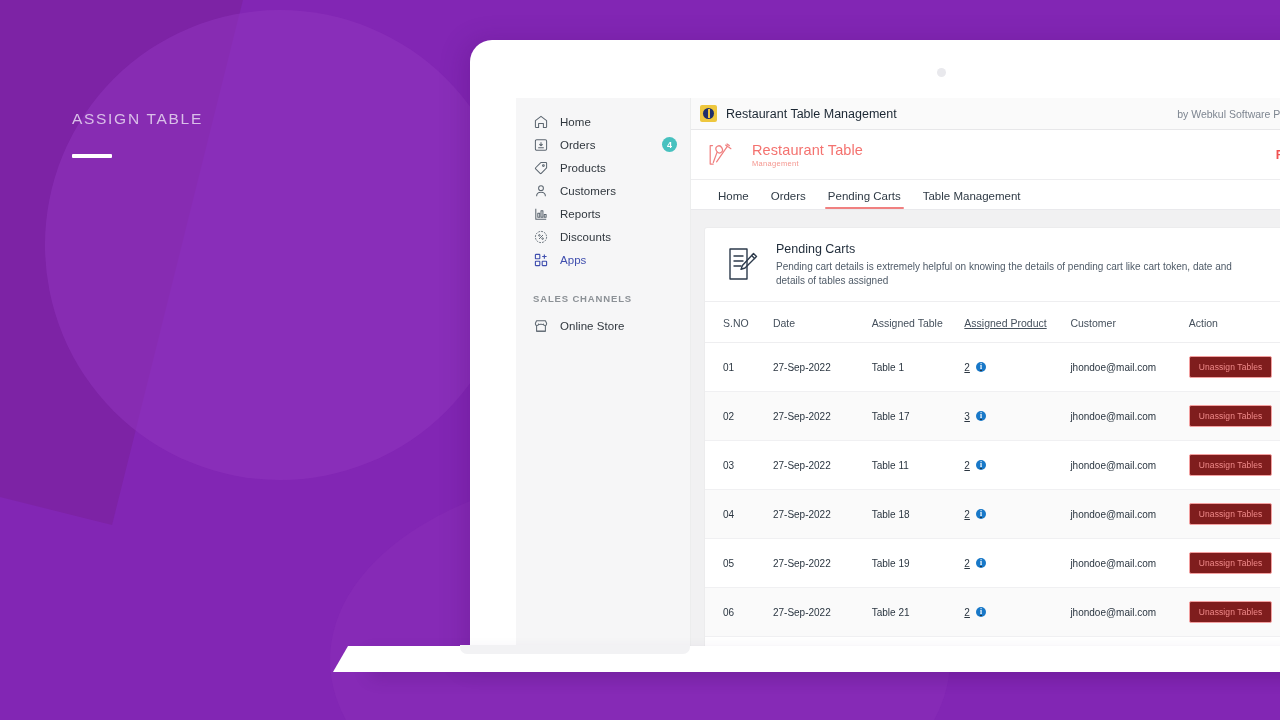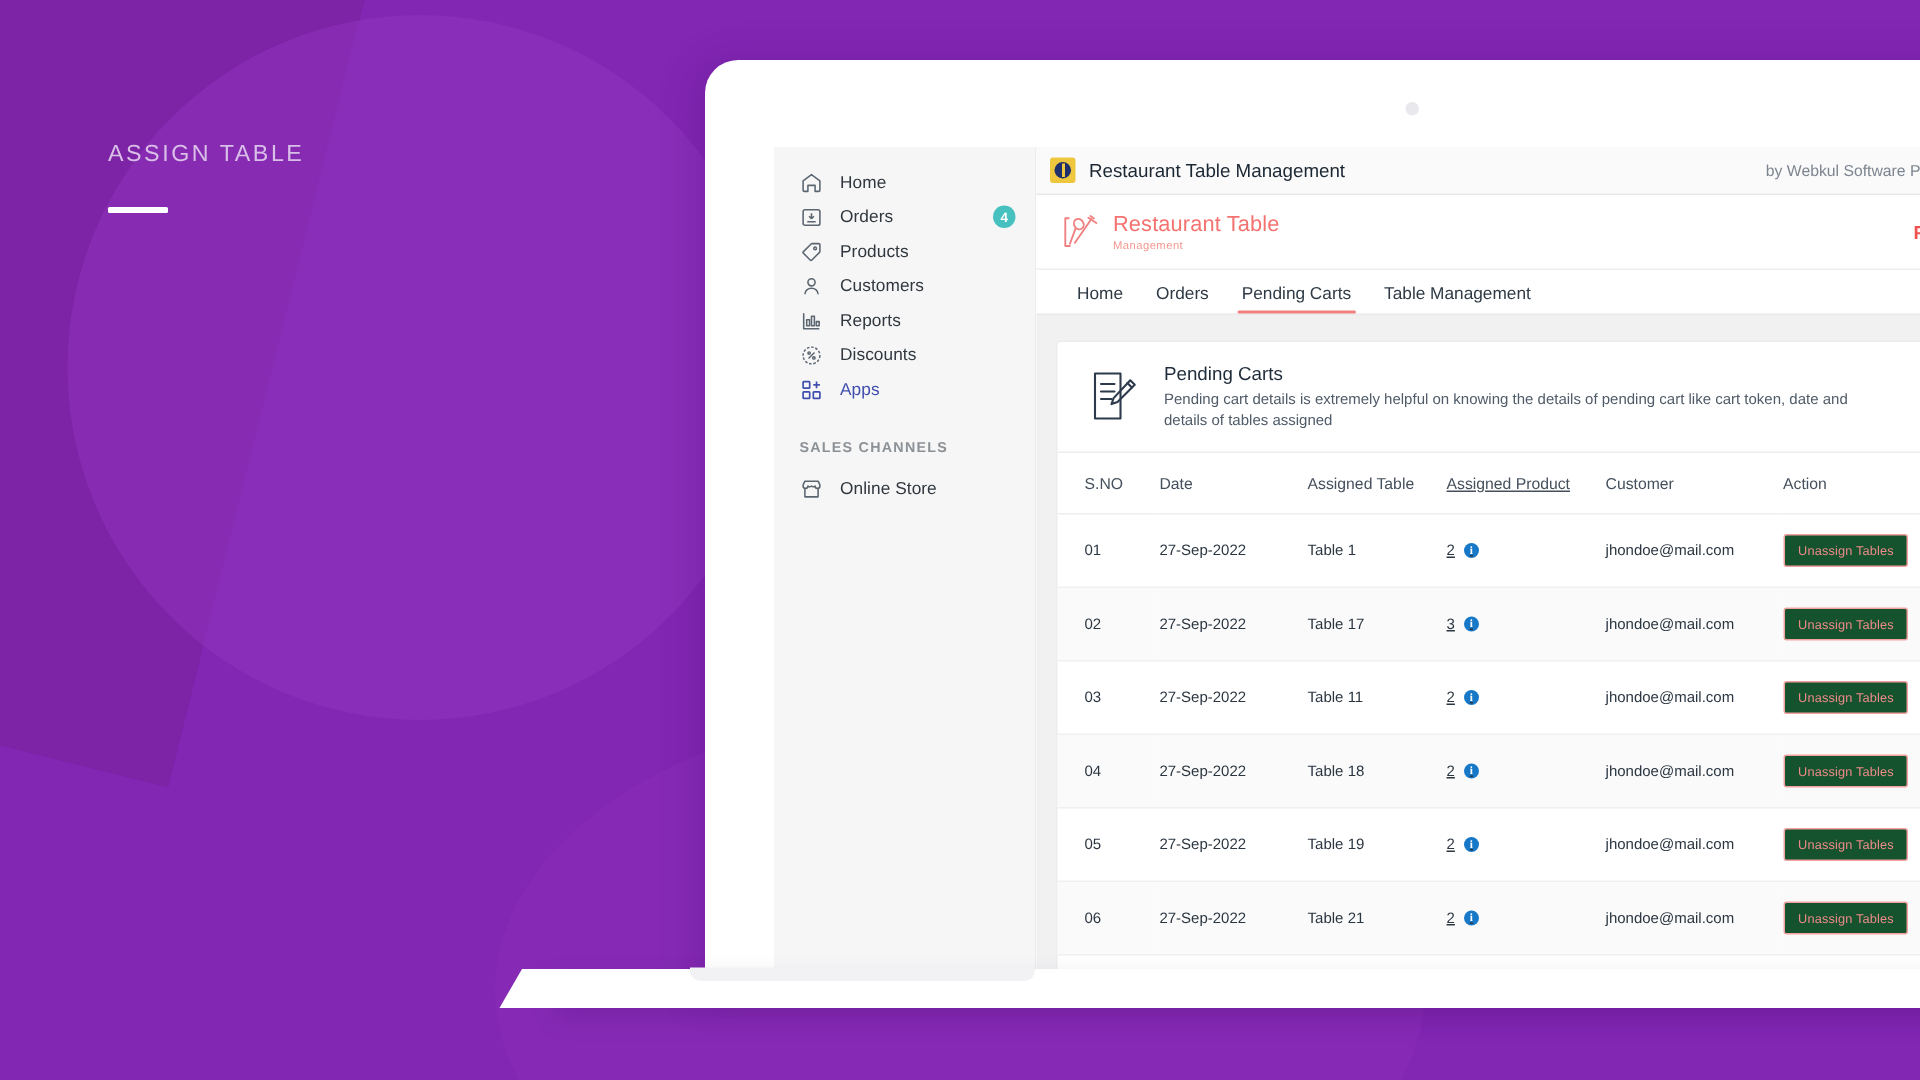--- a/index.html
+++ b/index.html
@@ -38,21 +38,21 @@
     left: 330px; top: 470px;
     width: 620px; height: 380px;
     border-radius: 50%;
     background: #8a2eb8;
     opacity: .5;
   }
 
   
   .promo {
     position: absolute;
-    left: 72px; top: 94px;
+    left: 72px; top: 110px;
     width: 370px;
     z-index: 6;
   }
   .promo-eyebrow {
     color: #d9bfe8;
     font-size: 15.5px;
     letter-spacing: 1.7px;
     font-weight: 400;
     margin-bottom: 24px;
   }
@@ -226,21 +226,21 @@
     padding: 0 18px 0 16px;
     border-bottom: 1px solid #ededef;
     background: #fff;
   }
   .brand-icon {
     width: 30px; height: 26px;
     flex: 0 0 30px;
     color: #f08080;
   }
   .brand-icon svg { width: 30px; height: 26px; display: block; }
-  .brand-text { margin-left: 5px; line-height: 1; }
+  .brand-text { margin-left: 15px; line-height: 1; }
   .brand-name {
     font-size: 14.5px;
     color: #f4726f;
     letter-spacing: .1px;
   }
   .brand-sub {
     font-size: 7.5px;
     color: #f4968f;
     letter-spacing: .3px;
     margin-top: 2px;
@@ -351,21 +351,21 @@
     font-size: 7.5px;
     font-weight: 700;
     font-family: "Liberation Serif", serif;
     display: inline-flex; align-items: center; justify-content: center;
     line-height: 1;
   }
   .btn-unassign {
     display: inline-block;
     border: 1px solid #f3a0a0;
     color: #f08a8a;
-    background: #14532d;
+    background: #7f1d1d;
     font-size: 8.5px;
     padding: 5px 9px;
     border-radius: 2px;
     white-space: nowrap;
     letter-spacing: .1px;
   }
   .email { color: #2b3641; font-size: 10px; }
 </style>
 </head>
 <body>

